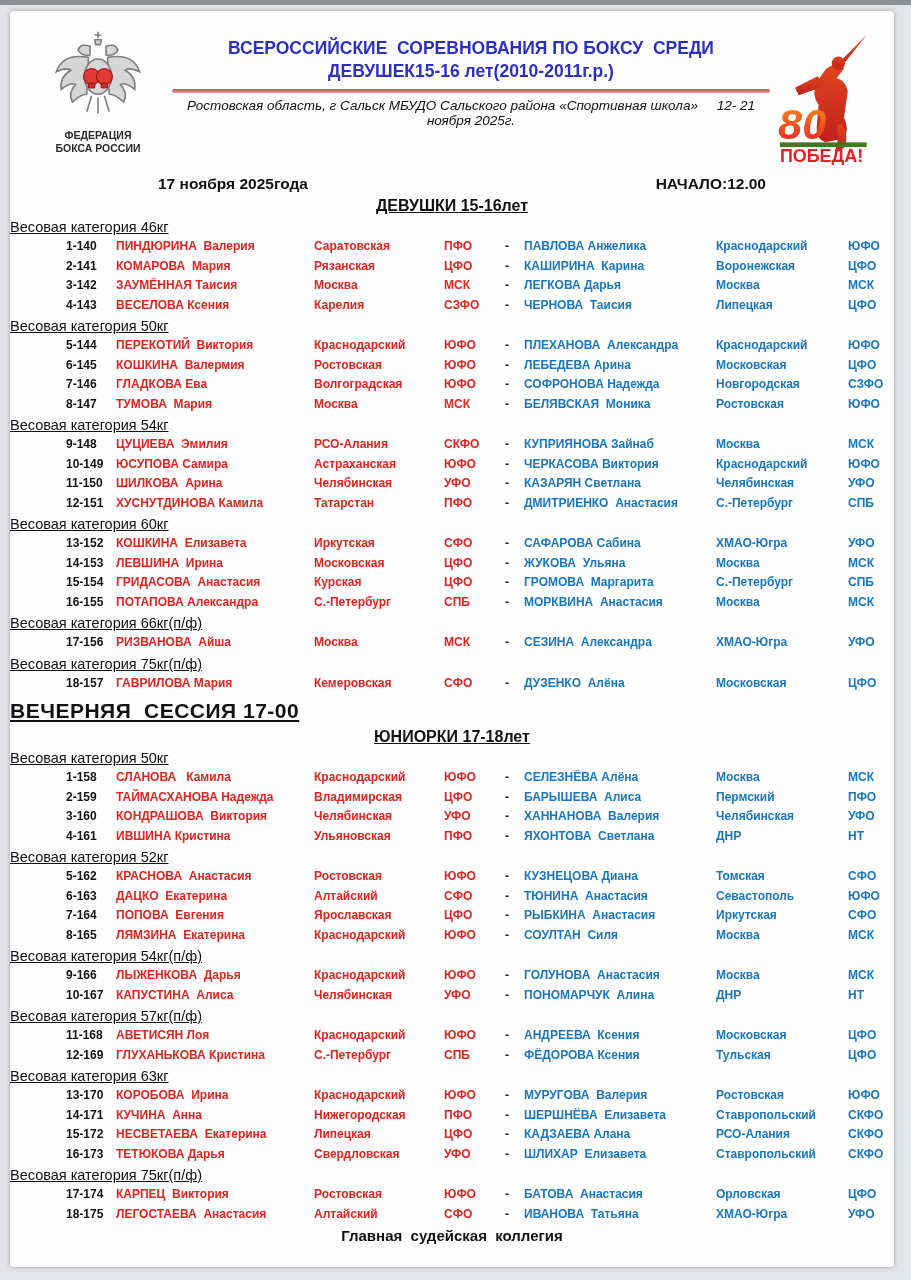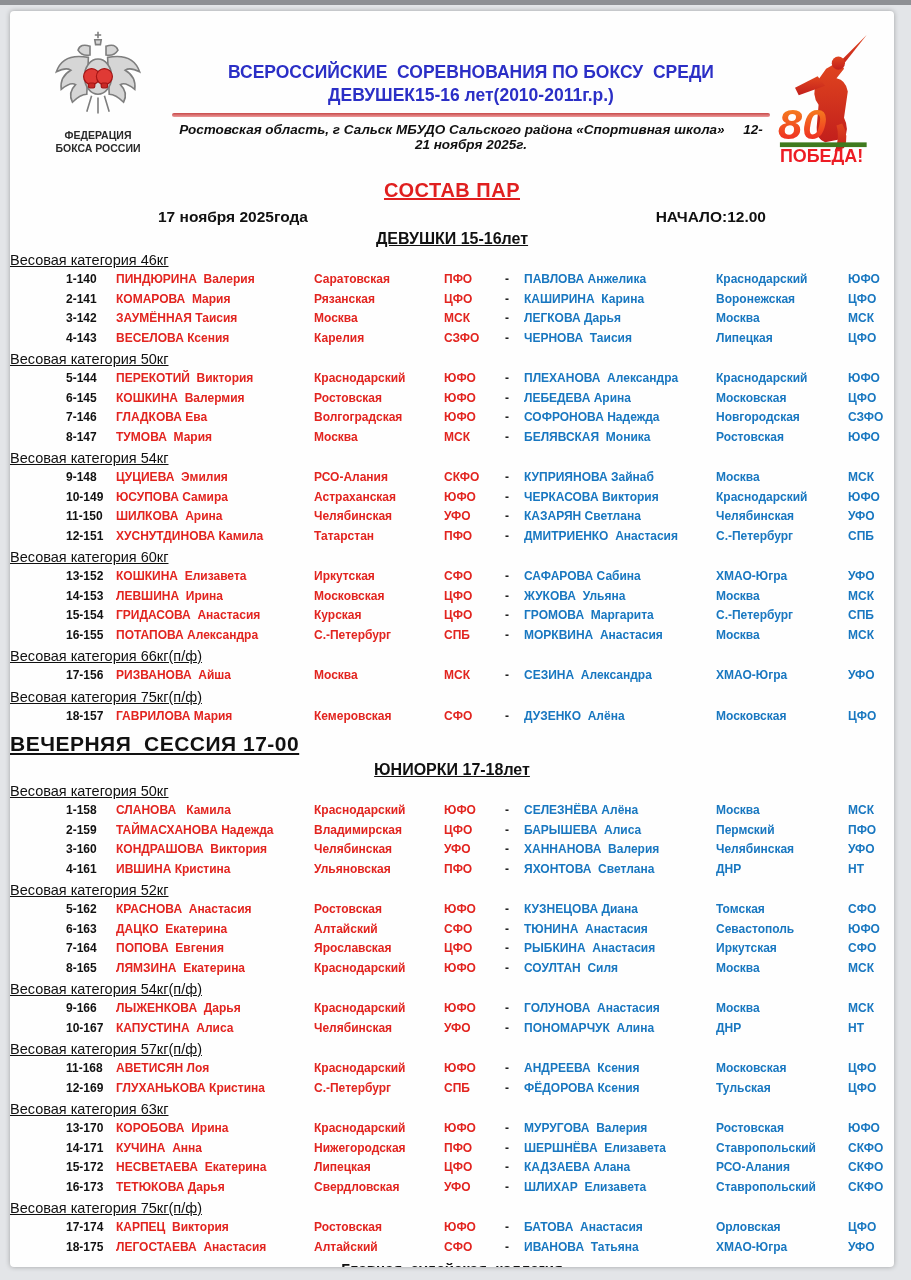--- a/index.html
+++ b/index.html
@@ -6,24 +6,24 @@
   .photo{position:relative;width:911px;height:1280px;margin:0 auto;
          background:linear-gradient(#8e9094 0,#8e9094 5px,#e3e5e8 5px);overflow:hidden;}
   .page{position:absolute;left:10px;right:17px;top:11px;bottom:13px;background:#fefefe;
         border-radius:4px;box-shadow:0 0 5px rgba(0,0,0,.3);overflow:hidden;}
 
   
   .header{display:flex;align-items:flex-start;padding:16px 6px 0 14px;}
   .logo-left{width:148px;text-align:center;flex:0 0 auto;}
   .logo-caption{font-size:10.5px;font-weight:bold;color:#2a2a2a;line-height:1.25;margin-top:2px;}
   .titles{flex:1;text-align:center;padding-top:10px;min-width:0;}
-  .title1{color:#2b2fc6;font-weight:bold;font-size:17.5px;white-space:pre-wrap;line-height:1.3;margin-top:24px;}
+  .title1{color:#2b2fc6;font-weight:bold;font-size:17.5px;white-space:pre-wrap;line-height:1.3;}
   .title2{color:#2b2fc6;font-weight:bold;font-size:16.5px;white-space:pre-wrap;line-height:1.3;margin-top:2px;}
   .red-rule{height:4px;background:linear-gradient(#c84a4a,#ec9a9a);margin:6px 0 5px;border-radius:2px;}
-  .venue{color:#101010;font-weight:bold;font-style:italic;font-size:13.5px;white-space:pre-wrap;}
+  .venue{color:#101010;font-weight:normal;font-style:italic;font-size:13.5px;white-space:pre-wrap;}
   .logo-right{width:118px;flex:0 0 auto;margin-top:6px;}
 
   
   .doc-title{text-align:center;color:#e01f1f;font-weight:bold;font-size:20px;
              text-decoration:underline;margin-top:10px;letter-spacing:.5px;}
   .date-row{display:flex;justify-content:space-between;padding:6px 128px 0 148px;
             font-weight:bold;font-size:15.5px;color:#111;}
   .session-title{text-align:center;font-weight:bold;font-size:16px;color:#111;
                  text-decoration:underline;line-height:21px;margin-top:2px;}
   .session-heading{text-align:left;font-weight:bold;font-size:21px;color:#111;
@@ -104,21 +104,20 @@
               <circle cx="66" cy="32" r="7"></circle>
             </g>
             <text x="2" y="112" font-family="Liberation Sans, sans-serif" font-size="46" font-weight="bold" font-style="italic" fill="url(#g80)">80</text>
             <rect x="4" y="116" width="92" height="5" fill="#3f7a1e"></rect>
             <text x="4" y="137" font-family="Liberation Sans, sans-serif" font-size="19" font-weight="bold" fill="#ed1c24">ПОБЕДА!</text>
           </svg>
         </span>
       </div>
     </div>
 
-    <div class="doc-title">СОСТАВ ПАР</div>
 
     <div class="date-row">
       <span>17 ноября 2025года</span>
       <span>НАЧАЛО:12.00</span>
     </div>
 
     <div class="pairs" id="pairs-root">
         <div class="session-title">ДЕВУШКИ 15-16лет</div>
         <div class="category">Весовая категория 46кг</div>
         <div class="pair-row"><span class="c-no">1-140</span><span class="c-red">ПИНДЮРИНА  Валерия</span><span class="c-red">Саратовская</span><span class="c-red c-dist">ПФО</span><span class="c-dash">-</span><span class="c-blue">ПАВЛОВА Анжелика</span><span class="c-blue">Краснодарский</span><span class="c-blue c-dist">ЮФО</span></div>

